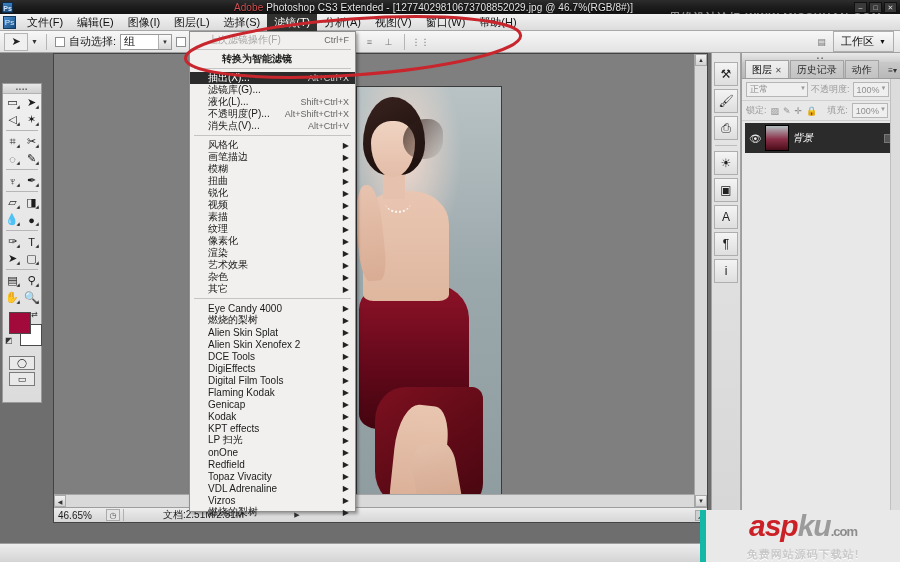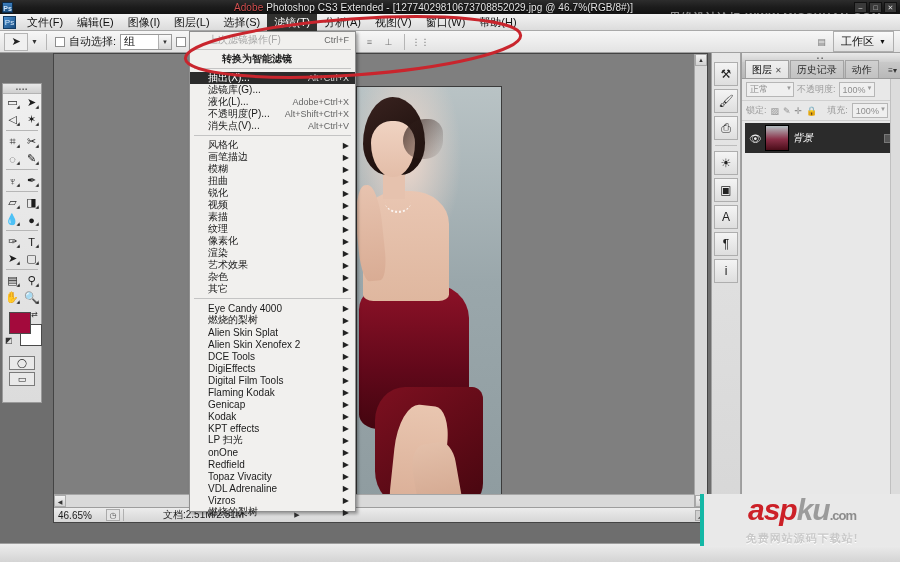--- a/index.html
+++ b/index.html
@@ -292,24 +292,24 @@
   .mi.hl .sc { color:#ddd; }
   .mi .sub { margin-left:auto;font-size:8px;color:#222; }
   .mi.bold { font-weight:bold; padding-left:32px; }
   .msep { height:1px;background:#c4c4c4;margin:3px 4px; }
 
   
   .annot { position:absolute; left:178px; top:14px; z-index:60; pointer-events:none; }
 
   
   .aspku {
-    position:absolute; right:0; bottom:16px; width:200px; height:52px;
+    position:absolute; right:0; bottom:0; width:200px; height:52px;
     background:#e9e9e9; display:flex; flex-direction:column;
     align-items:center; justify-content:center; z-index:50;
-    border-left:4px solid #14b8a6;
+    border-left:6px solid #14b8a6;
   }
   .aspku-top { font-size:30px;font-weight:bold;line-height:30px;letter-spacing:-1px; }
   .aspku-top .a { color:#cc2027; font-style:italic; }
   .aspku-top .k { color:#9b9b9b; font-style:italic; }
   .aspku-top .com { color:#8c8c8c; font-size:13px; font-style:normal; }
   .aspku-sub { font-size:11px;color:#c9c9c9;font-weight:bold;letter-spacing:1px;
     text-shadow:0 1px 0 #fff; }
 
   .taskbar-strip {
     position:absolute; left:0; bottom:0; width:900px; height:19px;
@@ -479,21 +479,21 @@
           <span>▪▪</span>
         </div>
       <div class="tabs" id="panel-tabs">
           <div class="tab sel"><span>图层</span><span class="x">✕</span></div>
           <div class="tab"><span>历史记录</span></div>
           <div class="tab"><span>动作</span></div>
           <div class="tab-menu">≡▾</div>
         </div>
       <div class="panel-body">
         <div class="blend-row">
-          <div class="mini-select" style="width:48px;">
+          <div class="mini-select" style="width:62px;">
             <span>正常</span>
             <span class="ar">▼</span>
           </div>
           <div class="lbl-dim">不透明度:</div>
           <div class="mini-select" style="width:36px;">
             <span>100%</span>
             <span class="ar">▼</span>
           </div>
         </div>
         <div class="lock-row">
@@ -531,21 +531,21 @@
       <div class="msep"></div>
       <div class="mi hl">
         <span>抽出(X)...</span>
         <span class="sc">Alt+Ctrl+X</span>
       </div>
       <div class="mi">
         <span>滤镜库(G)...</span>
       </div>
       <div class="mi">
         <span>液化(L)...</span>
-        <span class="sc">Adobe+Ctrl+X</span>
+        <span class="sc">Shift+Ctrl+X</span>
       </div>
       <div class="mi">
         <span>不透明度(P)...</span>
         <span class="sc">Alt+Shift+Ctrl+X</span>
       </div>
       <div class="mi">
         <span>消失点(V)...</span>
         <span class="sc">Alt+Ctrl+V</span>
       </div>
       <div class="msep"></div>

